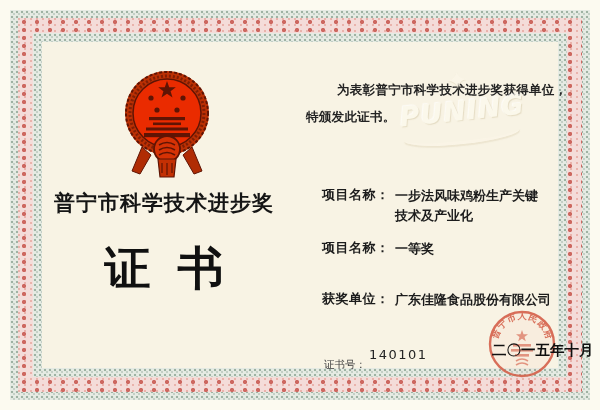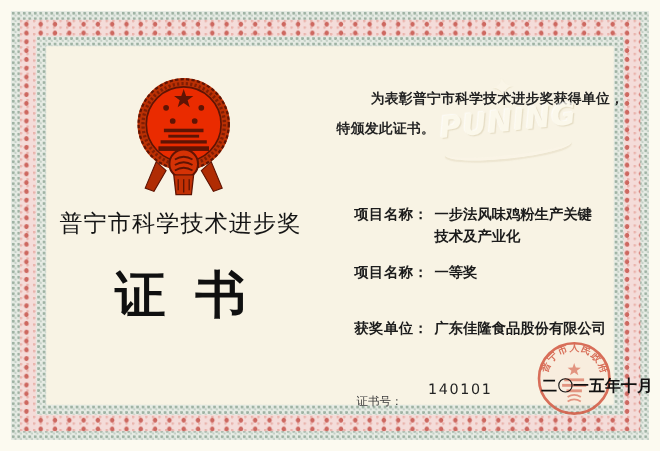--- a/index.html
+++ b/index.html
@@ -25,39 +25,39 @@
     background-size:13px 8px, 6px 6px;
   }
   .frame-lace-inner{inset:33px;}
   .paper{position:absolute;inset:42px;background:#f8f3e4;}
 
   .content{position:absolute;inset:0;z-index:5;}
 
   .emblem{position:absolute;left:124px;top:62px;width:86px;height:120px;}
 
   .award-title{position:absolute;left:36px;top:189px;width:256px;text-align:center;
-    font-size:21px;font-weight:normal;color:#151515;letter-spacing:1px;white-space:nowrap;}
+    font-size:21px;font-weight:bold;color:#151515;letter-spacing:1px;white-space:nowrap;}
   .cert-title{position:absolute;left:36px;top:238px;width:256px;display:flex;justify-content:center;
     gap:27px;font-size:46px;font-weight:bold;color:#101010;}
 
   .intro-line{position:absolute;font-size:12.5px;font-weight:bold;color:#232323;letter-spacing:0.3px;white-space:nowrap;}
   .intro-line.l1{left:337px;top:82px;}
   .intro-line.l2{left:306px;top:109px;}
 
   .field-row{position:absolute;left:322px;display:flex;align-items:flex-start;
     font-size:13px;font-weight:bold;color:#1c1c1c;}
   .f-label{width:53px;letter-spacing:0.5px;white-space:nowrap;}
   .f-colon{width:15px;text-align:center;}
   .f-value{margin-left:5px;width:172px;line-height:20px;}
   .row-1{top:186px;justify-content:flex-end;}
   .row-2{top:239px;}
   .row-3{top:290px;}
 
   .cert-no-label{position:absolute;left:324px;top:358px;font-size:10.5px;color:#3c3c3c;white-space:nowrap;}
-  .cert-no{position:absolute;left:369px;top:347px;font-size:13px;letter-spacing:1.5px;color:#242424;margin-left:20px;}
+  .cert-no{position:absolute;left:369px;top:347px;font-size:13px;letter-spacing:1.5px;color:#242424;}
   .date{position:absolute;left:464px;top:341px;font-size:14.5px;font-weight:bold;color:#101010;
     z-index:7;white-space:nowrap;margin-left:28px;}
 
   .seal{position:absolute;left:486px;top:308px;width:72px;height:72px;z-index:6;opacity:0.9;}
 
   .watermark{position:absolute;left:392px;top:68px;width:160px;height:95px;
     transform:rotate(-6deg);opacity:0.75;z-index:1;pointer-events:none;}
   .wm-star{position:absolute;left:58px;top:-4px;font-size:26px;color:#fbf6e8;
     text-shadow:0 1px 1px rgba(205,190,150,0.45);}
   .wm-text{position:absolute;left:8px;top:26px;font-size:27px;font-weight:bold;font-style:italic;

